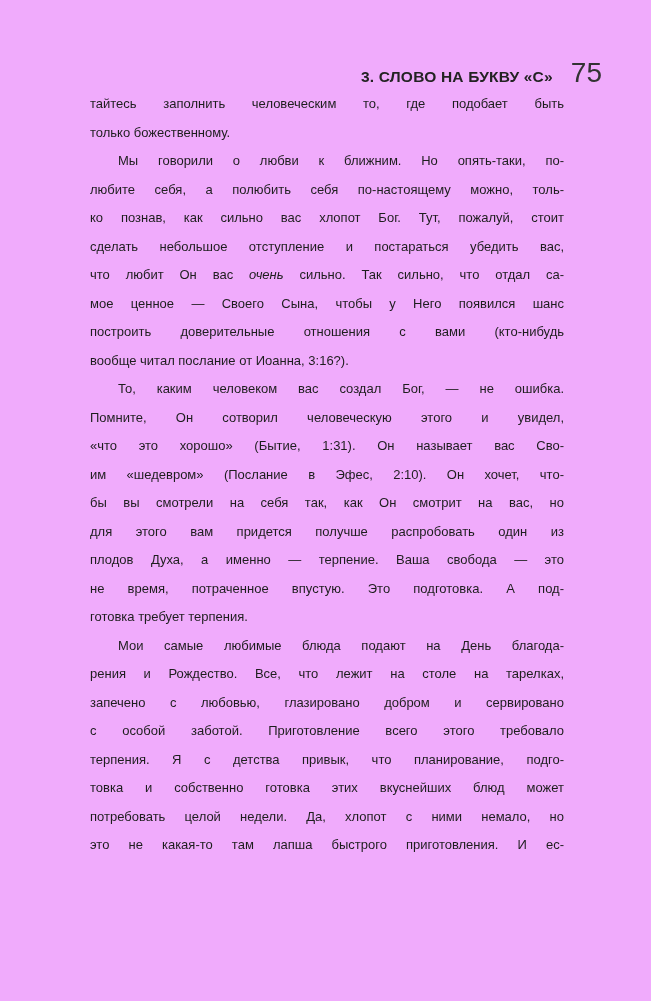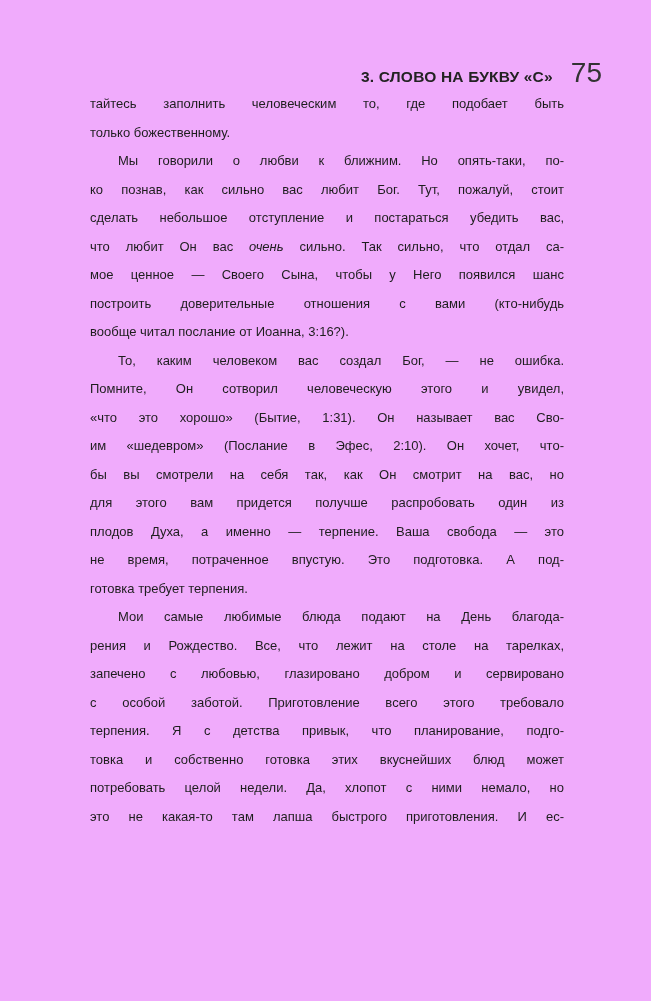--- a/index.html
+++ b/index.html
@@ -63,21 +63,22 @@
     <span class="chapter-title">3. СЛОВО НА БУКВУ «С»</span>
     <span class="page-number">75</span>
   </div>
   <div class="page-body">
       <div class="paragraph">
         <div class="line">тайтесь заполнить человеческим то, где подобает быть</div>
         <div class="line short-last">только божественному.</div>
       </div>
       <div class="paragraph">
         <div class="line first-indent">Мы говорили о любви к ближним. Но опять-таки, по-</div>
-        <div class="line">ко познав, как сильно вас любит Бог. Тут, пожалуй, стоит</div>
+        <div class="line">любите себя, а полюбить себя по-настоящему можно, толь-</div>
+        <div class="line">ко познав, как сильно вас хлопот Бог. Тут, пожалуй, стоит</div>
         <div class="line">сделать небольшое отступление и постараться убедить вас,</div>
         <div class="line">что любит Он вас <i>очень</i> сильно. Так сильно, что отдал са-</div>
         <div class="line">мое ценное — Своего Сына, чтобы у Него появился шанс</div>
         <div class="line">построить доверительные отношения с вами (кто-нибудь</div>
         <div class="line short-last">вообще читал послание от Иоанна, 3:16?).</div>
       </div>
       <div class="paragraph">
         <div class="line first-indent">То, каким человеком вас создал Бог, — не ошибка.</div>
         <div class="line">Помните, Он сотворил человеческую этого и увидел,</div>
         <div class="line">«что это хорошо» (Бытие, 1:31). Он называет вас Сво-</div>

